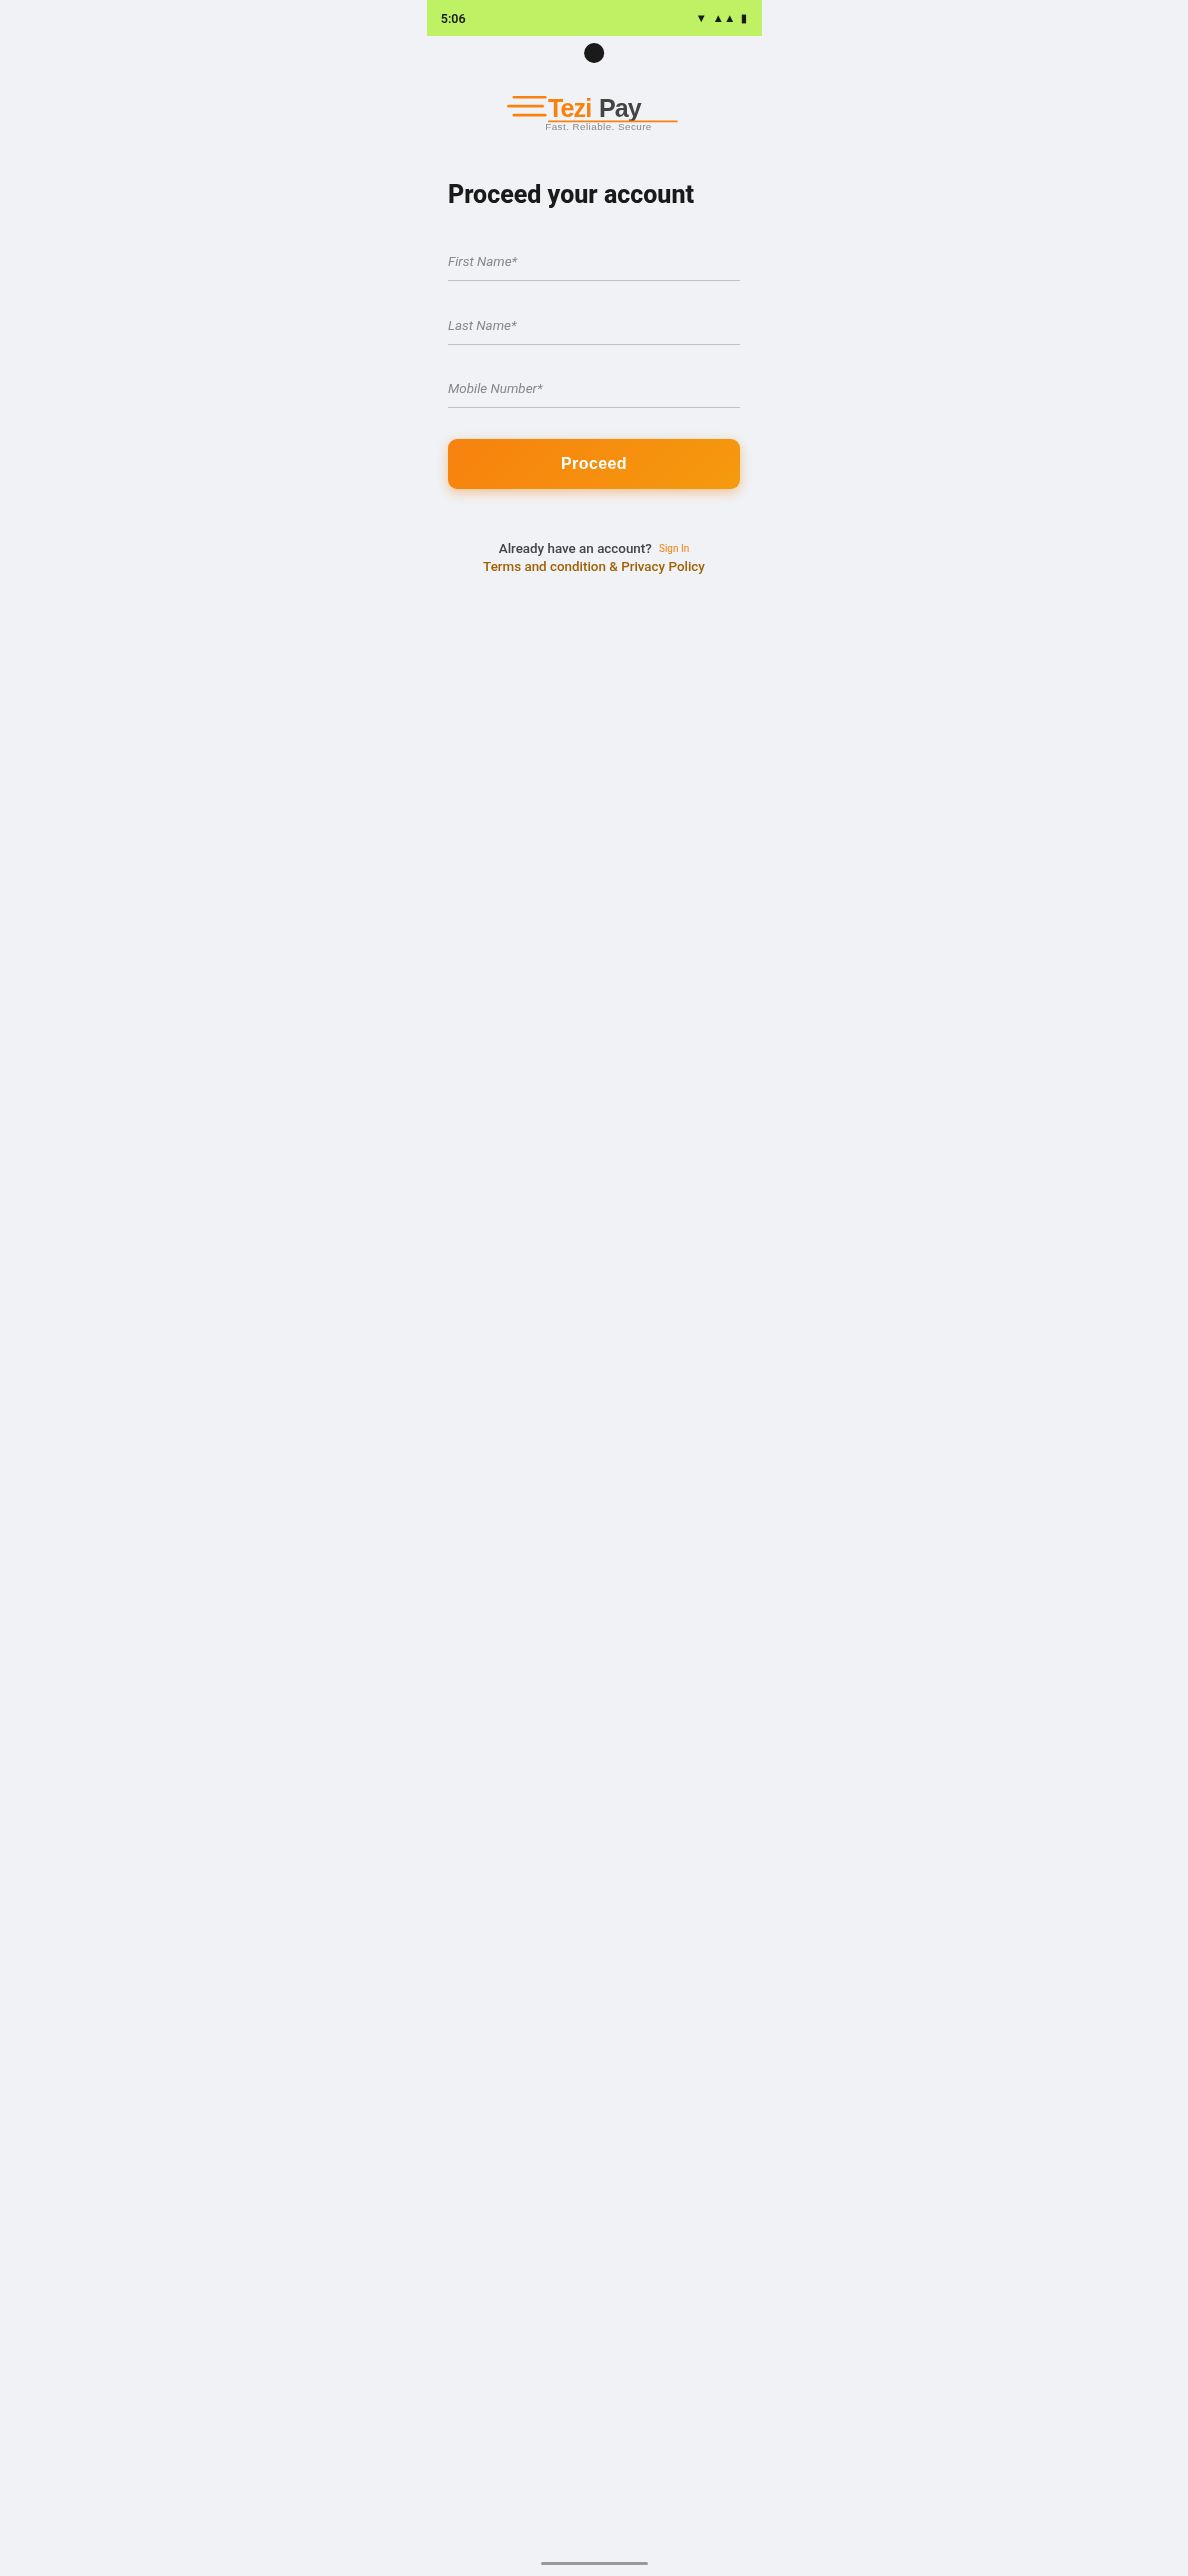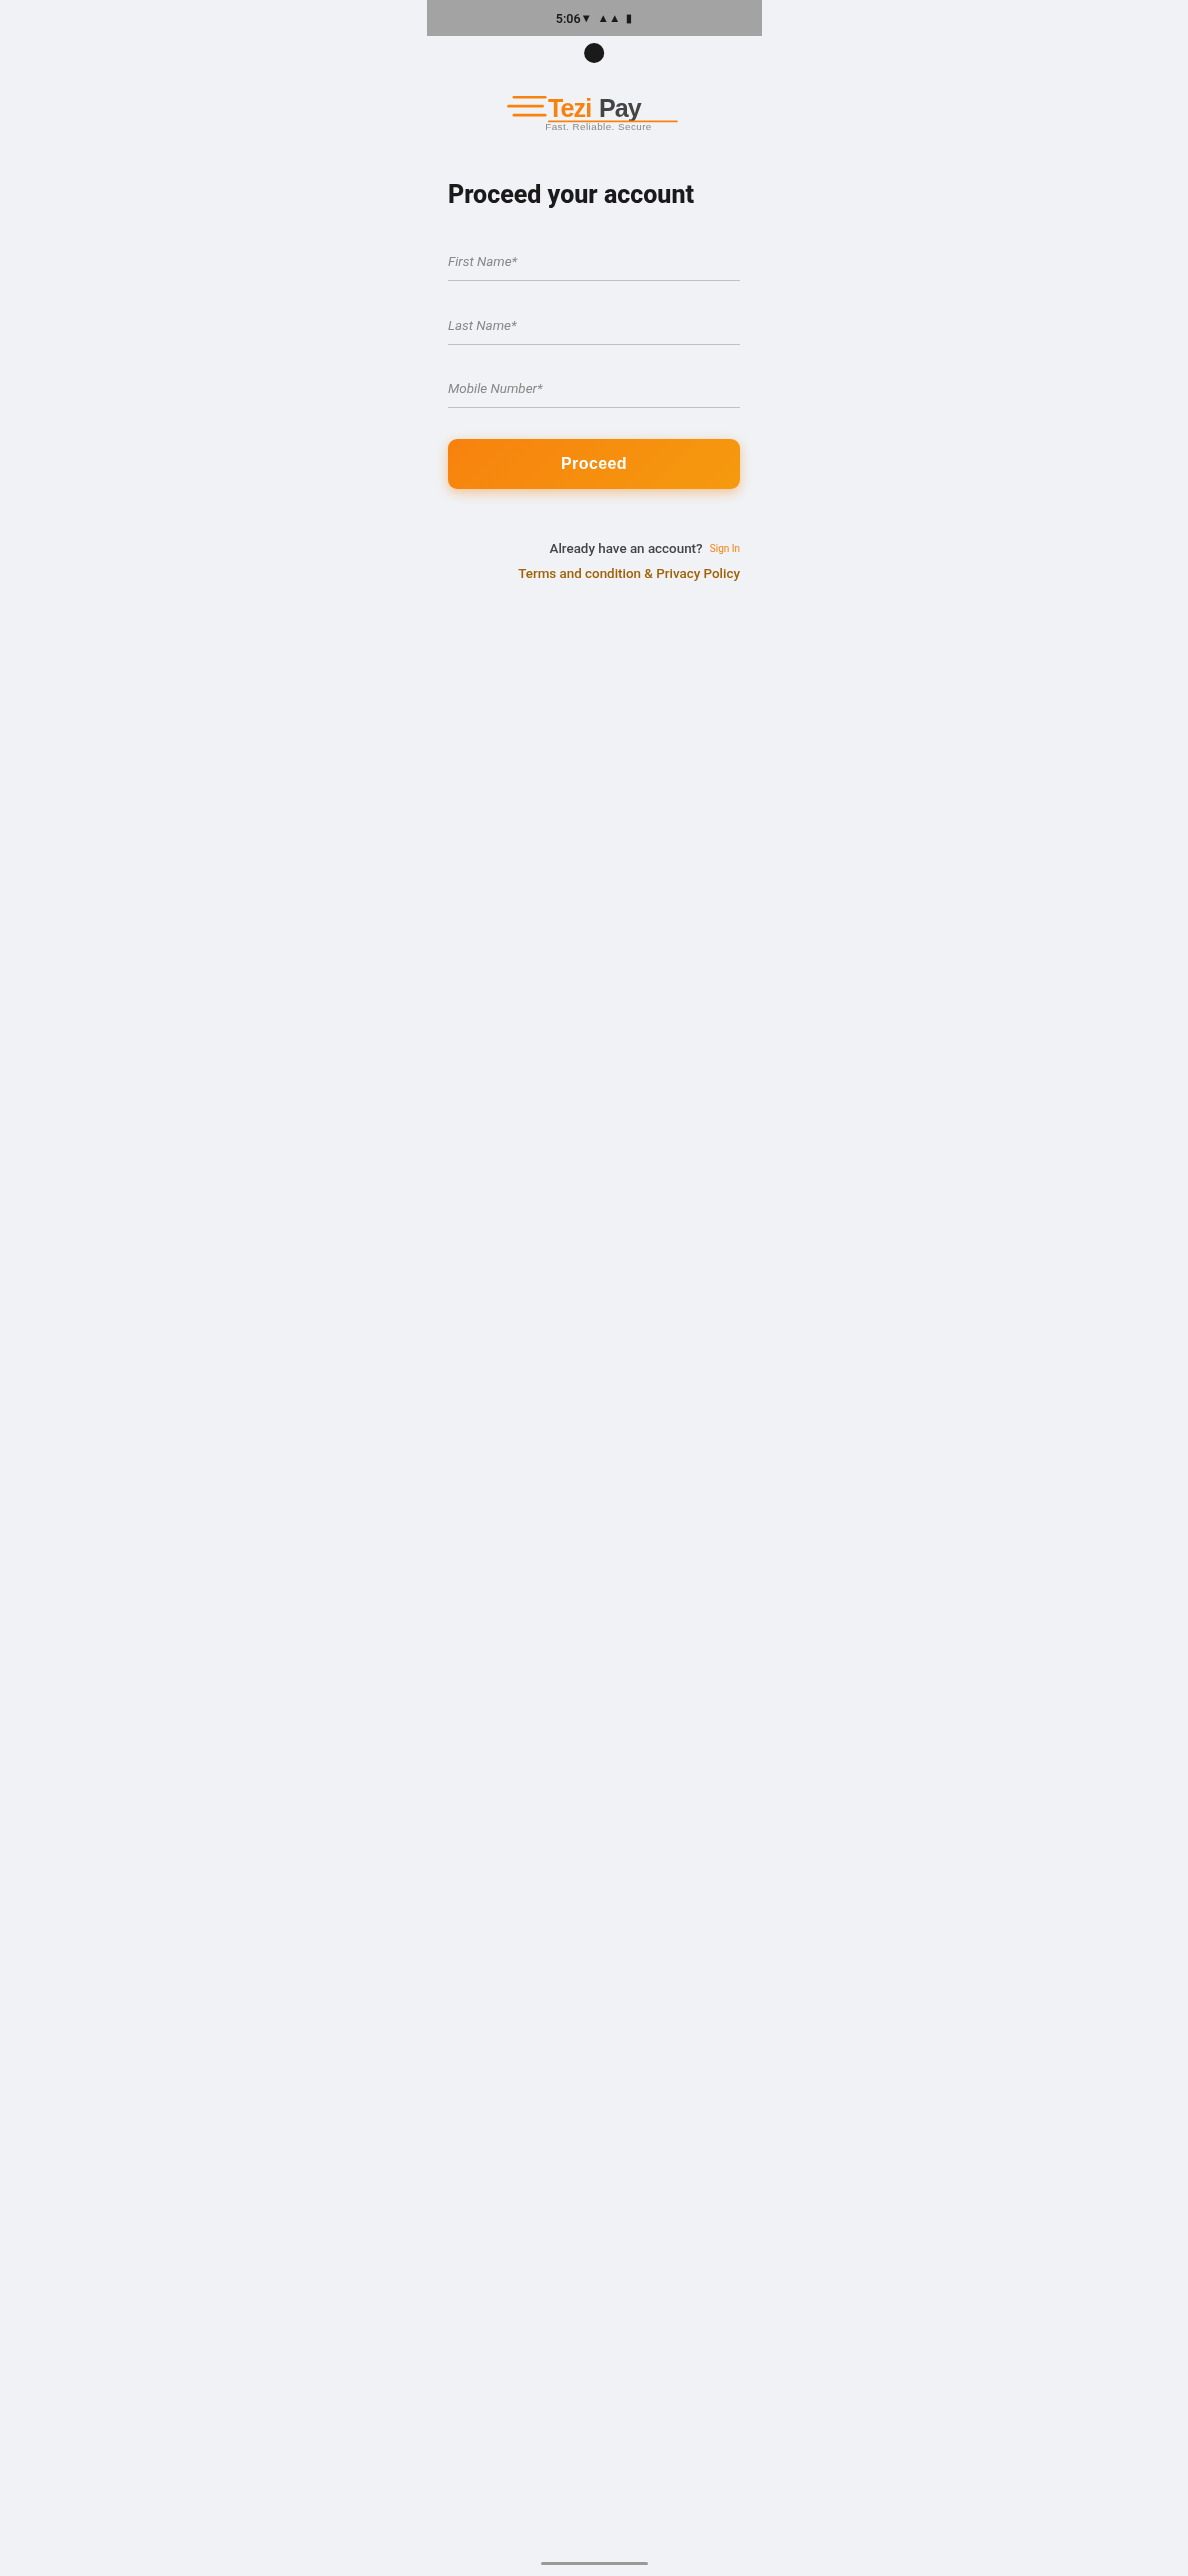--- a/index.html
+++ b/index.html
@@ -13,25 +13,25 @@
       background-color: #f0f2f5;
       font-family: 'Roboto', Arial, sans-serif;
       width: 335px;
       min-height: 726px;
       margin: 0 auto;
       position: relative;
     }
 
     
     .status-bar {
-      background-color: #a3a3a3;
+      background-color: #bef264;
       height: 36px;
       display: flex;
       align-items: center;
-      justify-content: center;
+      justify-content: space-between;
       padding: 0 14.3px;
     }
 
     .status-time {
       font-size: 12.5px;
       font-weight: 600;
       color: #1a1a1a;
     }
 
     .status-icons {
@@ -113,22 +113,22 @@
       margin-top: 9px;
       margin-bottom: 52px;
       box-shadow: 0 3.6px 10.7px rgba(247, 130, 14, 0.4);
       letter-spacing: 0.4px;
     }
 
     
     .bottom-section {
       display: flex;
       flex-direction: column;
-      align-items: flex-end;
-      gap: 10px;
+      align-items: center;
+      gap: 3px;
     }
 
     .signin-row {
       display: flex;
       align-items: center;
       gap: 7.2px;
       justify-content: center;
     }
 
     .already-text {

